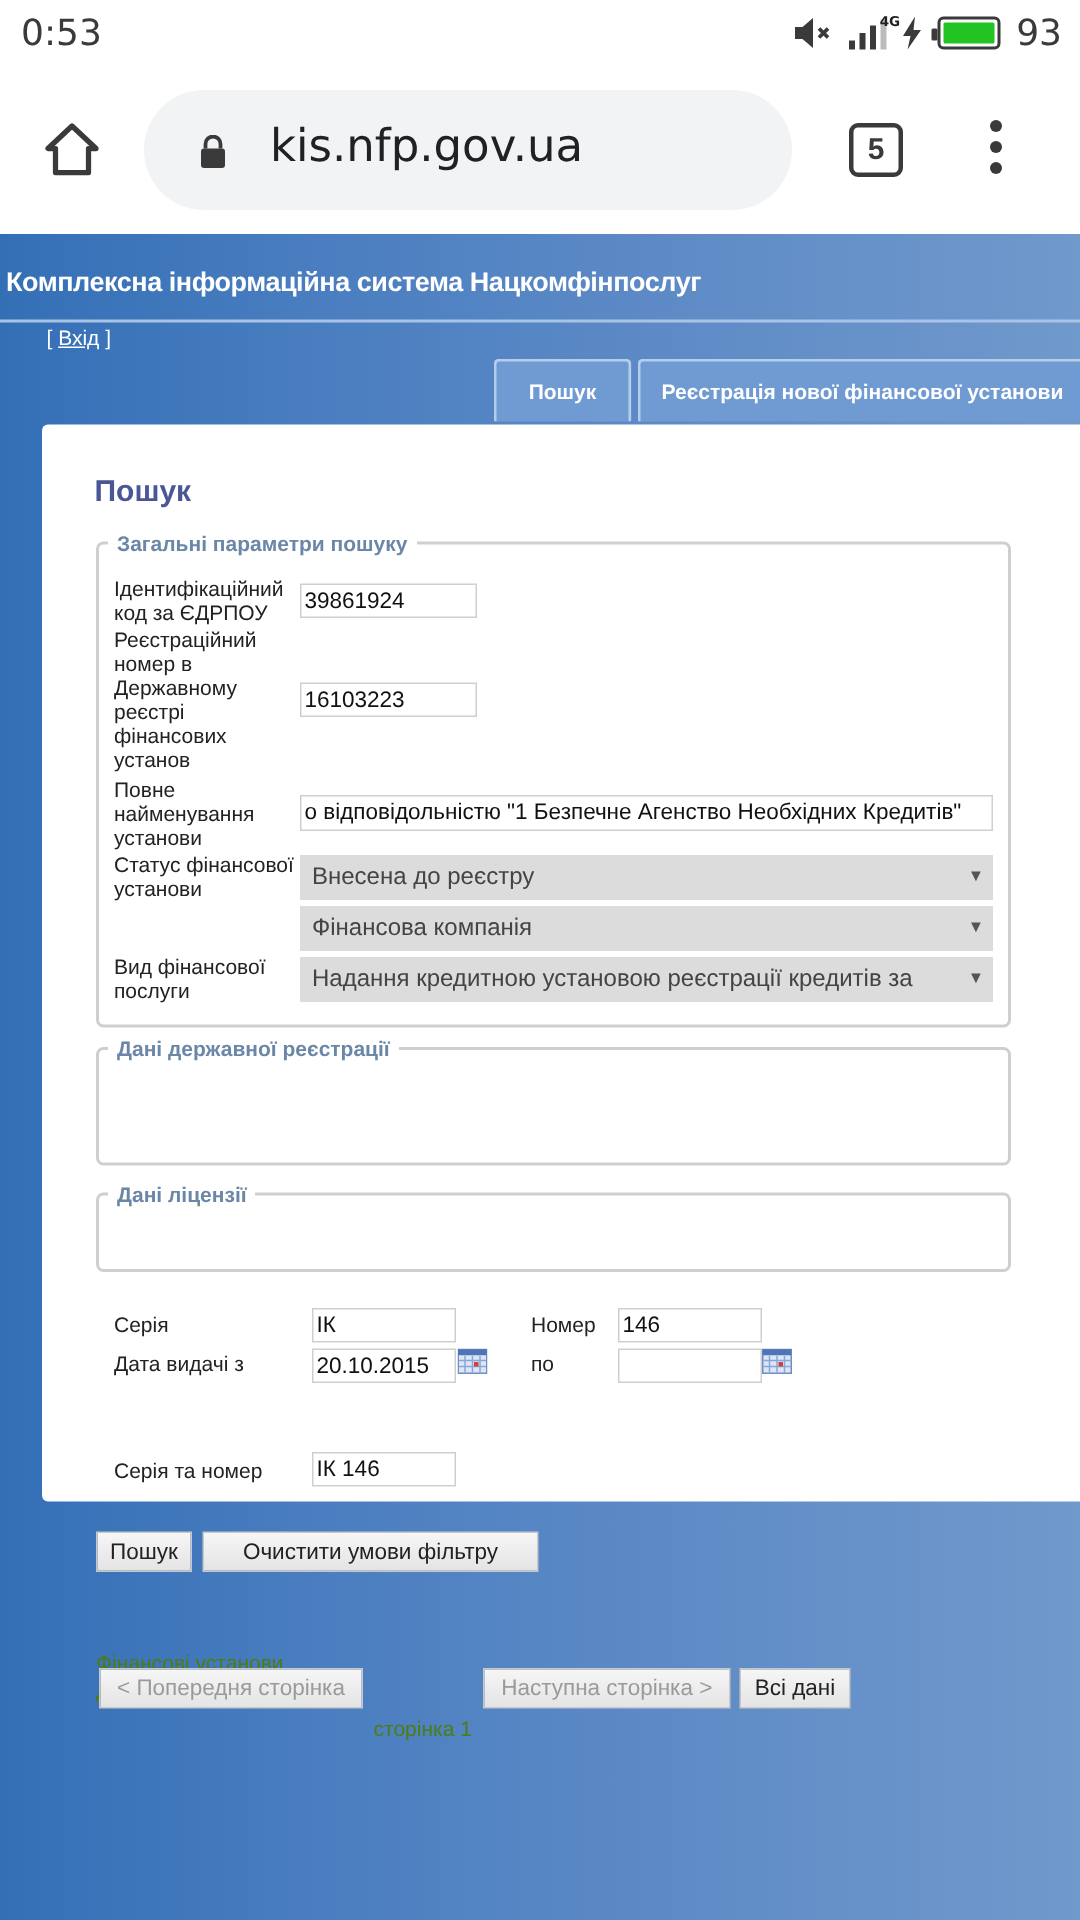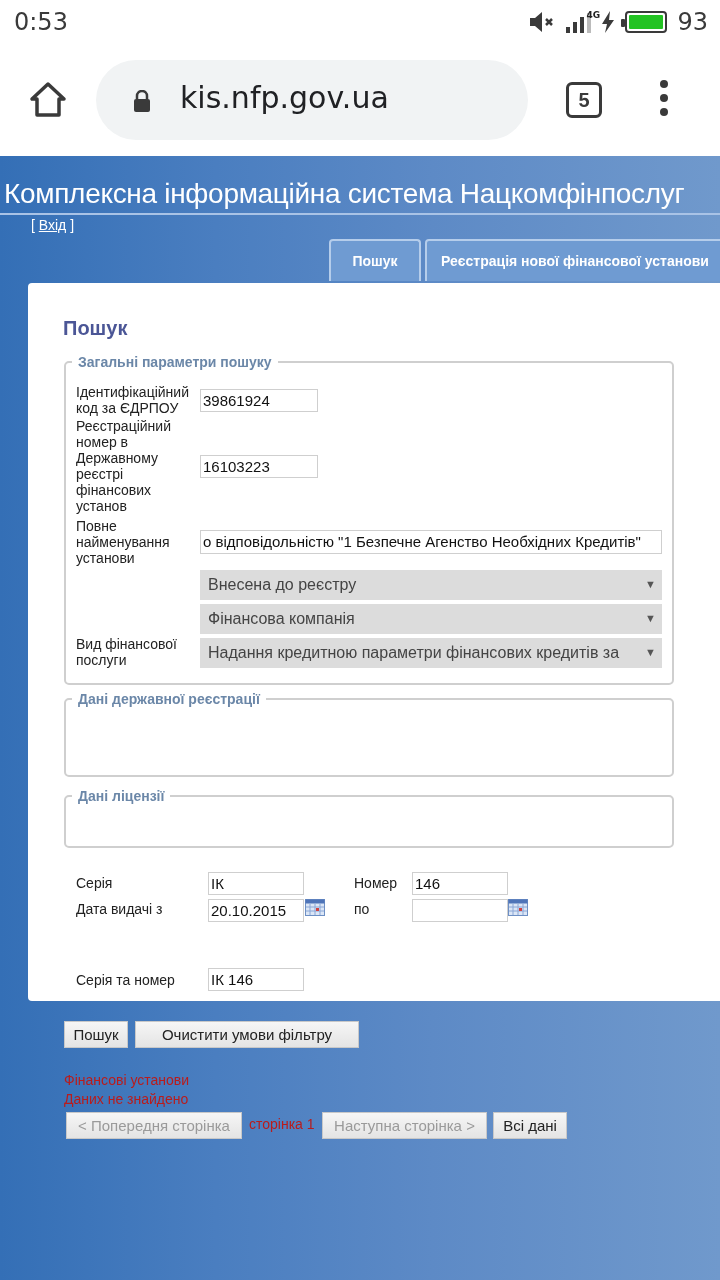--- a/index.html
+++ b/index.html
@@ -23,21 +23,21 @@
   .urlbox { position: absolute; left: 96px; top: 16px; width: 432px; height: 80px; background: #f1f3f4; border-radius: 40px; }
   .lock { position: absolute; left: 36px; top: 30px; width: 20px; height: 22px; }
   .url { position: absolute; left: 84px; top: 20px; font-size: 30px; color: #202124; font-family: "DejaVu Sans", sans-serif; }
   .tabs-count { position: absolute; left: 566px; top: 38px; width: 36px; height: 36px; border: 3px solid #3a3a3a; border-radius: 6px; font-size: 20px; font-weight: bold; text-align: center; line-height: 30px; color: #3a3a3a; }
   .menu-dots { position: absolute; left: 654px; top: 36px; width: 20px; height: 40px; }
   .menu-dots i { display: block; width: 8px; height: 8px; border-radius: 50%; background: #3a3a3a; margin: 0 auto 6px; }
 
   
   .page { position: absolute; left: 0; top: 156px; width: 720px; height: 1124px;
     background: linear-gradient(90deg, #346fb6 0%, #4a7ec0 30%, #5d8ac6 60%, #7099cc 100%); }
-  .site-title { position: absolute; left: 4px; top: 22px; color: #fff; font-size: 28px; font-weight: normal; letter-spacing: -0.3px; white-space: nowrap; }
+  .site-title { position: absolute; left: 4px; top: 22px; color: #fff; font-size: 18px; font-weight: bold; letter-spacing: -0.3px; white-space: nowrap; }
   .title-line { position: absolute; left: 0; top: 57px; width: 720px; height: 2px; background: #a9c3e6; }
   .login { position: absolute; left: 31px; top: 61px; color: #fff; font-size: 14px; }
   .login a { color: #fff; text-decoration: underline; }
   .navtabs { position: absolute; left: 329px; top: 83px; display: flex; gap: 4px; }
   .navtab { height: 42px; border: 2px solid #b5cdeb; border-bottom: none; border-radius: 4px 4px 0 0; background: #6f9bd2; color: #fff; font-size: 14px; font-weight: bold; display: flex; align-items: center; justify-content: center; }
   .navtab.t1 { width: 92px; }
   .navtab.t2 { width: 300px; }
 
   .panel { position: absolute; left: 28px; top: 127px; width: 700px; height: 718px; background: #fff; border-radius: 4px 0 0 4px; }
   .panel h1 { position: absolute; left: 35px; top: 34px; color: #4b5696; font-size: 20px; font-weight: bold; }
@@ -49,21 +49,21 @@
   .fs3 { top: 505px; width: 610px; height: 60px; }
 
   .lbl { position: absolute; font-size: 14px; color: #222; line-height: 16px; }
   .inp { position: absolute; height: 23px; border: 1px solid #cfcfcf; background: #fff; font-size: 15px; color: #111; padding: 2px 0 0 2px; white-space: nowrap; overflow: hidden; font-family: "Liberation Sans", sans-serif; }
   .sel { position: absolute; height: 30px; background: #dcdcdc; font-size: 16px; color: #444; padding: 6px 0 16px 8px; white-space: nowrap; overflow: hidden; }
   .sel .arrow { position: absolute; right: 6px; top: 8px; font-size: 11px; color: #555; }
   .cal { position: absolute; width: 20px; height: 17px; }
 
   .btn { position: absolute; height: 27px; border: 1px solid #c8c8c8; background: linear-gradient(#f6f6f6, #e4e4e4); font-size: 15px; color: #222; display: flex; align-items: center; justify-content: center; font-family: "Liberation Sans", sans-serif; }
   .btn.disabled { color: #9a9a9a; }
-  .plain { position: absolute; font-size: 14px; color: #b91c1c; }
+  .plain { position: absolute; font-size: 14px; color: #4d7c0f; margin-top: 28px; }
 </style>
 </head>
 <body>
 
 <div class="statusbar">
   <span class="time">0:53</span>
   <div class="right">
     <svg width="28" height="24" viewBox="0 0 28 24">
       <path d="M2 8h5l7-6v20l-7-6H2z" fill="#3a3a3a"></path>
       <path d="M18 9l6 6M24 9l-6 6" stroke="#3a3a3a" stroke-width="2.5"></path>
@@ -123,33 +123,34 @@
     </fieldset>
     <div class="lbl" style="left:48px; top:101px; width:120px;">Ідентифікаційний код за ЄДРПОУ</div>
     <div class="inp" style="left:172px; top:106px; width:118px;">39861924</div>
 
     <div class="lbl" style="left:48px; top:135px; width:100px;">Реєстраційний номер в Державному реєстрі фінансових установ</div>
     <div class="inp" style="left:172px; top:172px; width:118px;">16103223</div>
 
     <div class="lbl" style="left:48px; top:235px; width:110px;">Повне найменування установи</div>
     <div class="inp" style="left:172px; top:247px; width:462px; height:24px;">о відповідольністю "1 Безпечне Агенство Необхідних Кредитів"</div>
 
+    <div class="lbl" style="left:48px; top:285px; width:124px;">Статус фінансової установи</div>
     <div class="sel" style="left:172px; top:287px; width:462px;">
       <span>Внесена до реєстру</span>
       <span class="arrow">▼</span>
     </div>
 
     <div class="sel" style="left:172px; top:321px; width:462px;">
       <span>Фінансова компанія</span>
       <span class="arrow">▼</span>
     </div>
 
     <div class="lbl" style="left:48px; top:353px; width:124px;">Вид фінансової послуги</div>
     <div class="sel" style="left:172px; top:355px; width:462px; padding-right:24px;">
-      <span>Надання кредитною параметри фінансових кредитів за</span>
+      <span>Надання кредитною установою реєстрації кредитів за</span>
       <span class="arrow">▼</span>
     </div>
 
     <fieldset class="fs fs2">
       <legend>Дані державної реєстрації</legend>
     </fieldset>
     <div class="lbl" style="left:48px; top:592px;">Серія</div>
     <div class="inp" style="left:180px; top:589px; width:96px;">ІК</div>
     <div class="lbl" style="left:326px; top:592px;">Номер</div>
     <div class="inp" style="left:384px; top:589px; width:96px;">146</div>

